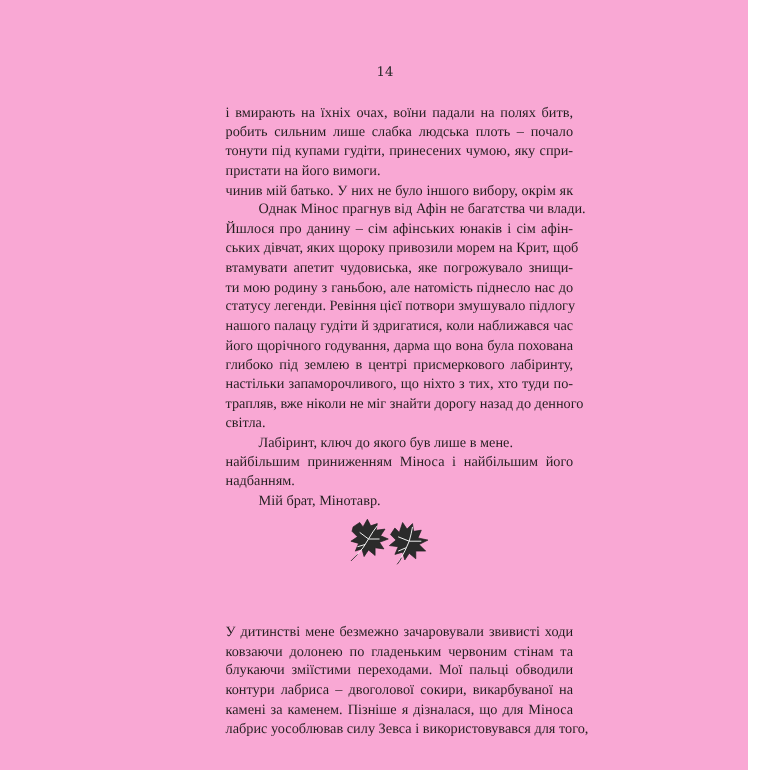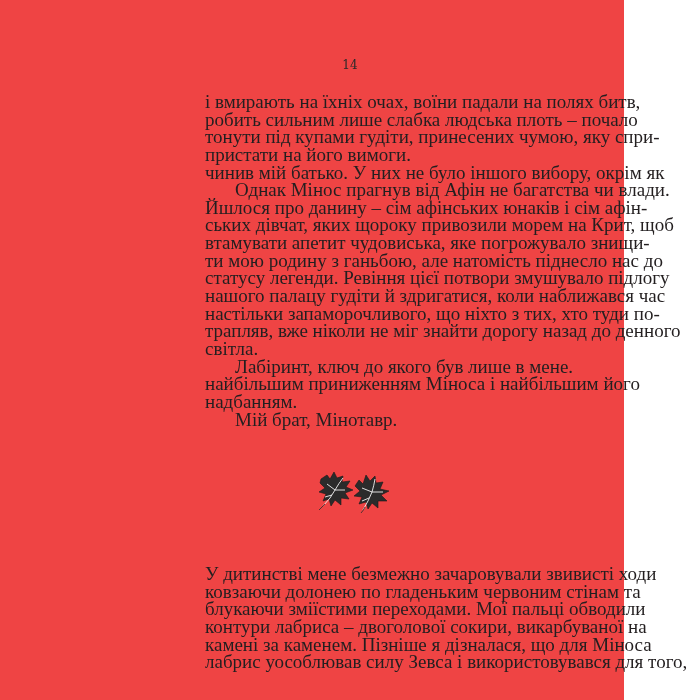--- a/index.html
+++ b/index.html
@@ -1,24 +1,24 @@
 <!DOCTYPE html>
 <html><head>
 <meta charset="utf-8">
 <style>
   html, body { margin:0; padding:0; background:#ffffff; }
   body { width:700px; height:700px; position:relative; overflow:hidden; }
-  .page { position:absolute; left:0; top:0; width:624px; height:700px; background:#ef4444; }
+  .page { position:absolute; left:0; top:0; width:680px; height:700px; background:#f9a8d4; }
   .page-number {
     position:absolute; left:0; width:700px; top:58px; text-align:center;
     font-family:"DejaVu Serif", serif; font-size:12px; color:#2a2a2a;
   }
   .column {
     position:absolute; left:205px; width:316px;
-    font-family:"Liberation Serif", serif; font-size:19px; line-height:17.65px;
+    font-family:"Liberation Serif", serif; font-size:13px; line-height:17.65px;
     color:#231f20;
   }
   .col1 { top:93px; }
   .col2 { top:526px;margin-top:39px; }
   .line {
     display:block; white-space:nowrap; text-align:justify; text-align-last:justify;
     height:17.65px; overflow:visible;
   }
   .line.last { text-align-last:left; }
   .line.indent { padding-left:30px; }
@@ -38,20 +38,22 @@
       <span class="line">тонути під купами гудіти, принесених чумою, яку спри-</span>
       <span class="line last">пристати на його вимоги.</span>
       <span class="line">чинив мій батько. У них не було іншого вибору, окрім як</span>
       <span class="line indent">Однак Мінос прагнув від Афін не багатства чи влади.</span>
       <span class="line">Йшлося про данину – сім афінських юнаків і сім афін-</span>
       <span class="line">ських дівчат, яких щороку привозили морем на Крит, щоб</span>
       <span class="line">втамувати апетит чудовиська, яке погрожувало знищи-</span>
       <span class="line">ти мою родину з ганьбою, але натомість піднесло нас до</span>
       <span class="line">статусу легенди. Ревіння цієї потвори змушувало підлогу</span>
       <span class="line">нашого палацу гудіти й здригатися, коли наближався час</span>
+      <span class="line">його щорічного годування, дарма що вона була похована</span>
+      <span class="line">глибоко під землею в центрі присмеркового лабіринту,</span>
       <span class="line">настільки запаморочливого, що ніхто з тих, хто туди по-</span>
       <span class="line">трапляв, вже ніколи не міг знайти дорогу назад до денного</span>
       <span class="line last">світла.</span>
       <span class="line indent last">Лабіринт, ключ до якого був лише в мене.</span>
       <span class="line">найбільшим приниженням Міноса і найбільшим його</span>
       <span class="line last">надбанням.</span>
       <span class="line indent last">Мій брат, Мінотавр.</span>
     </div>
 
   <div class="ornament">

